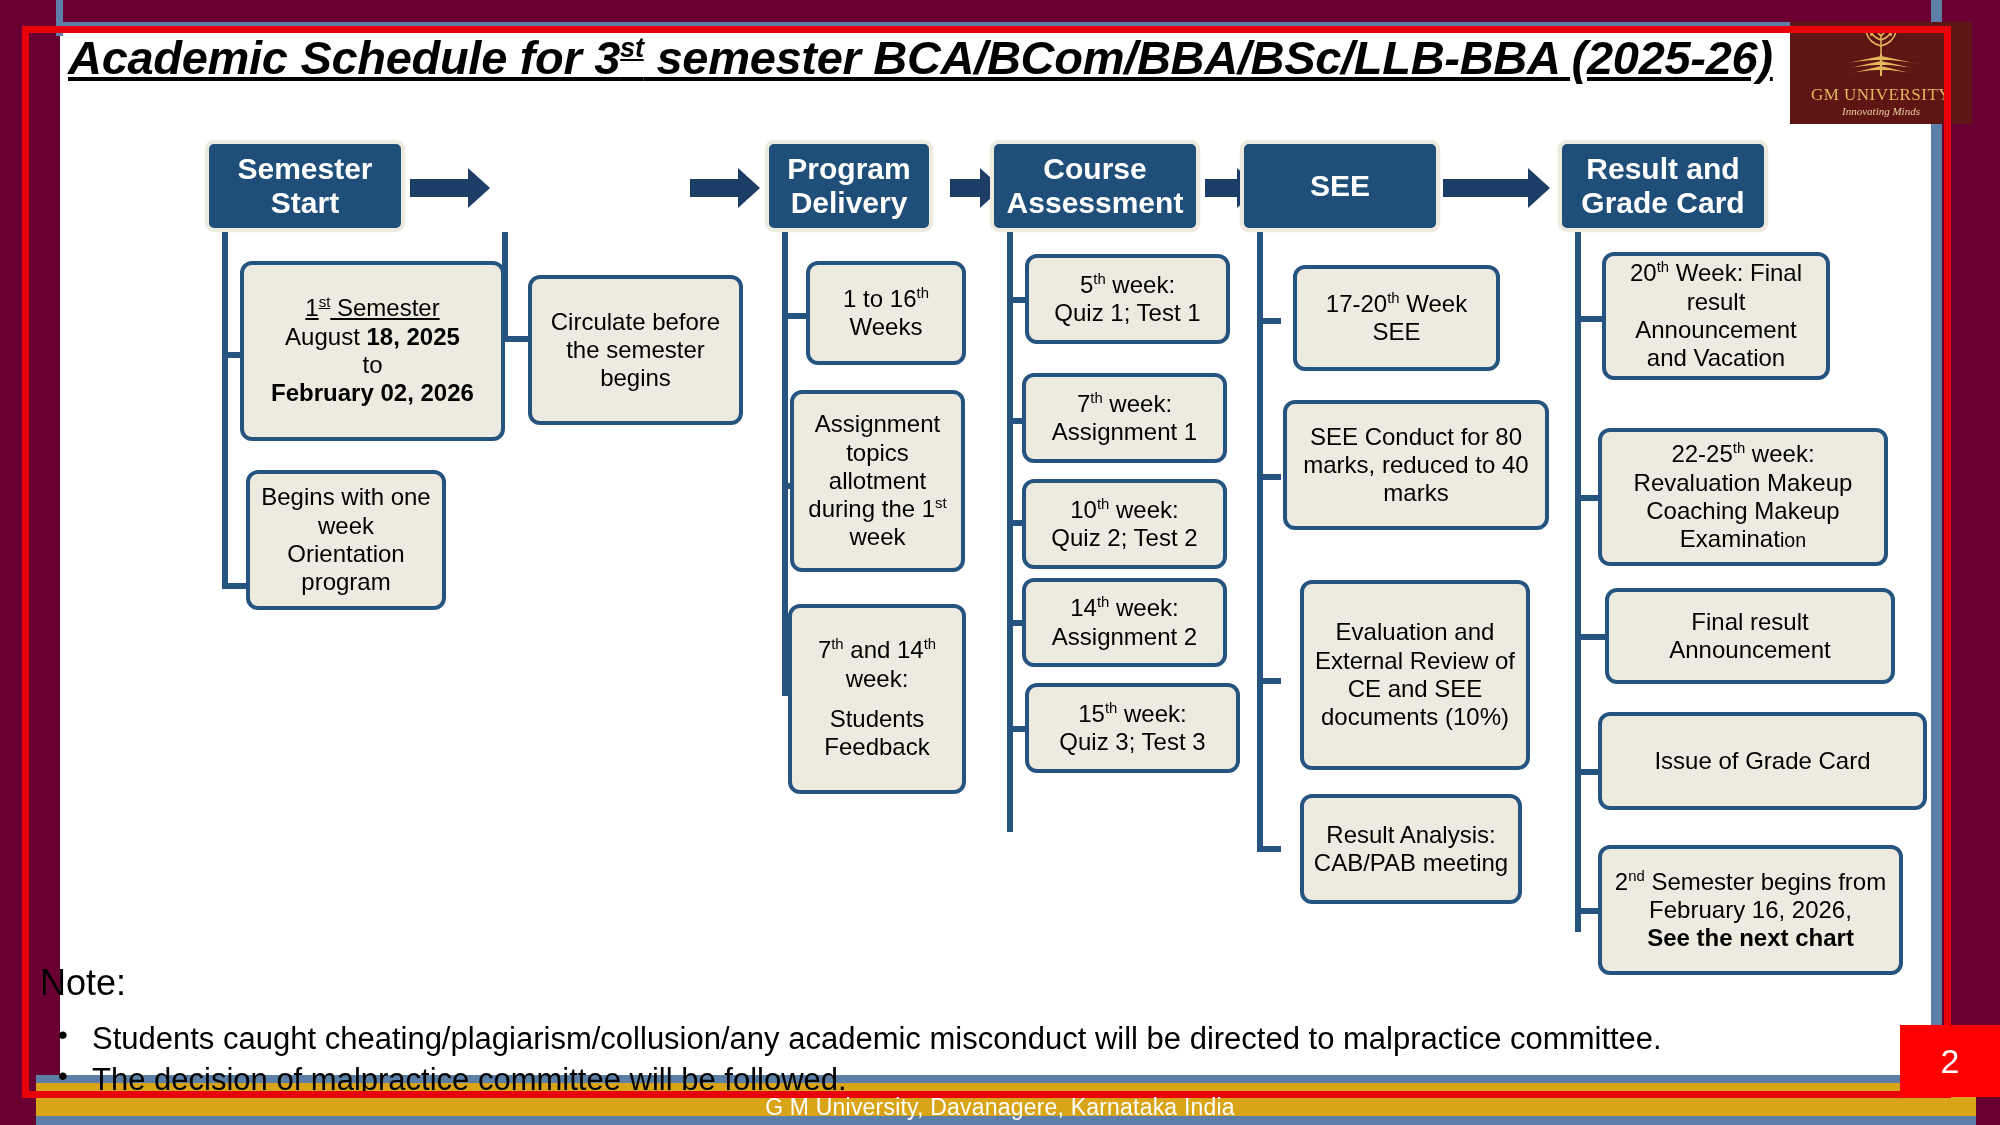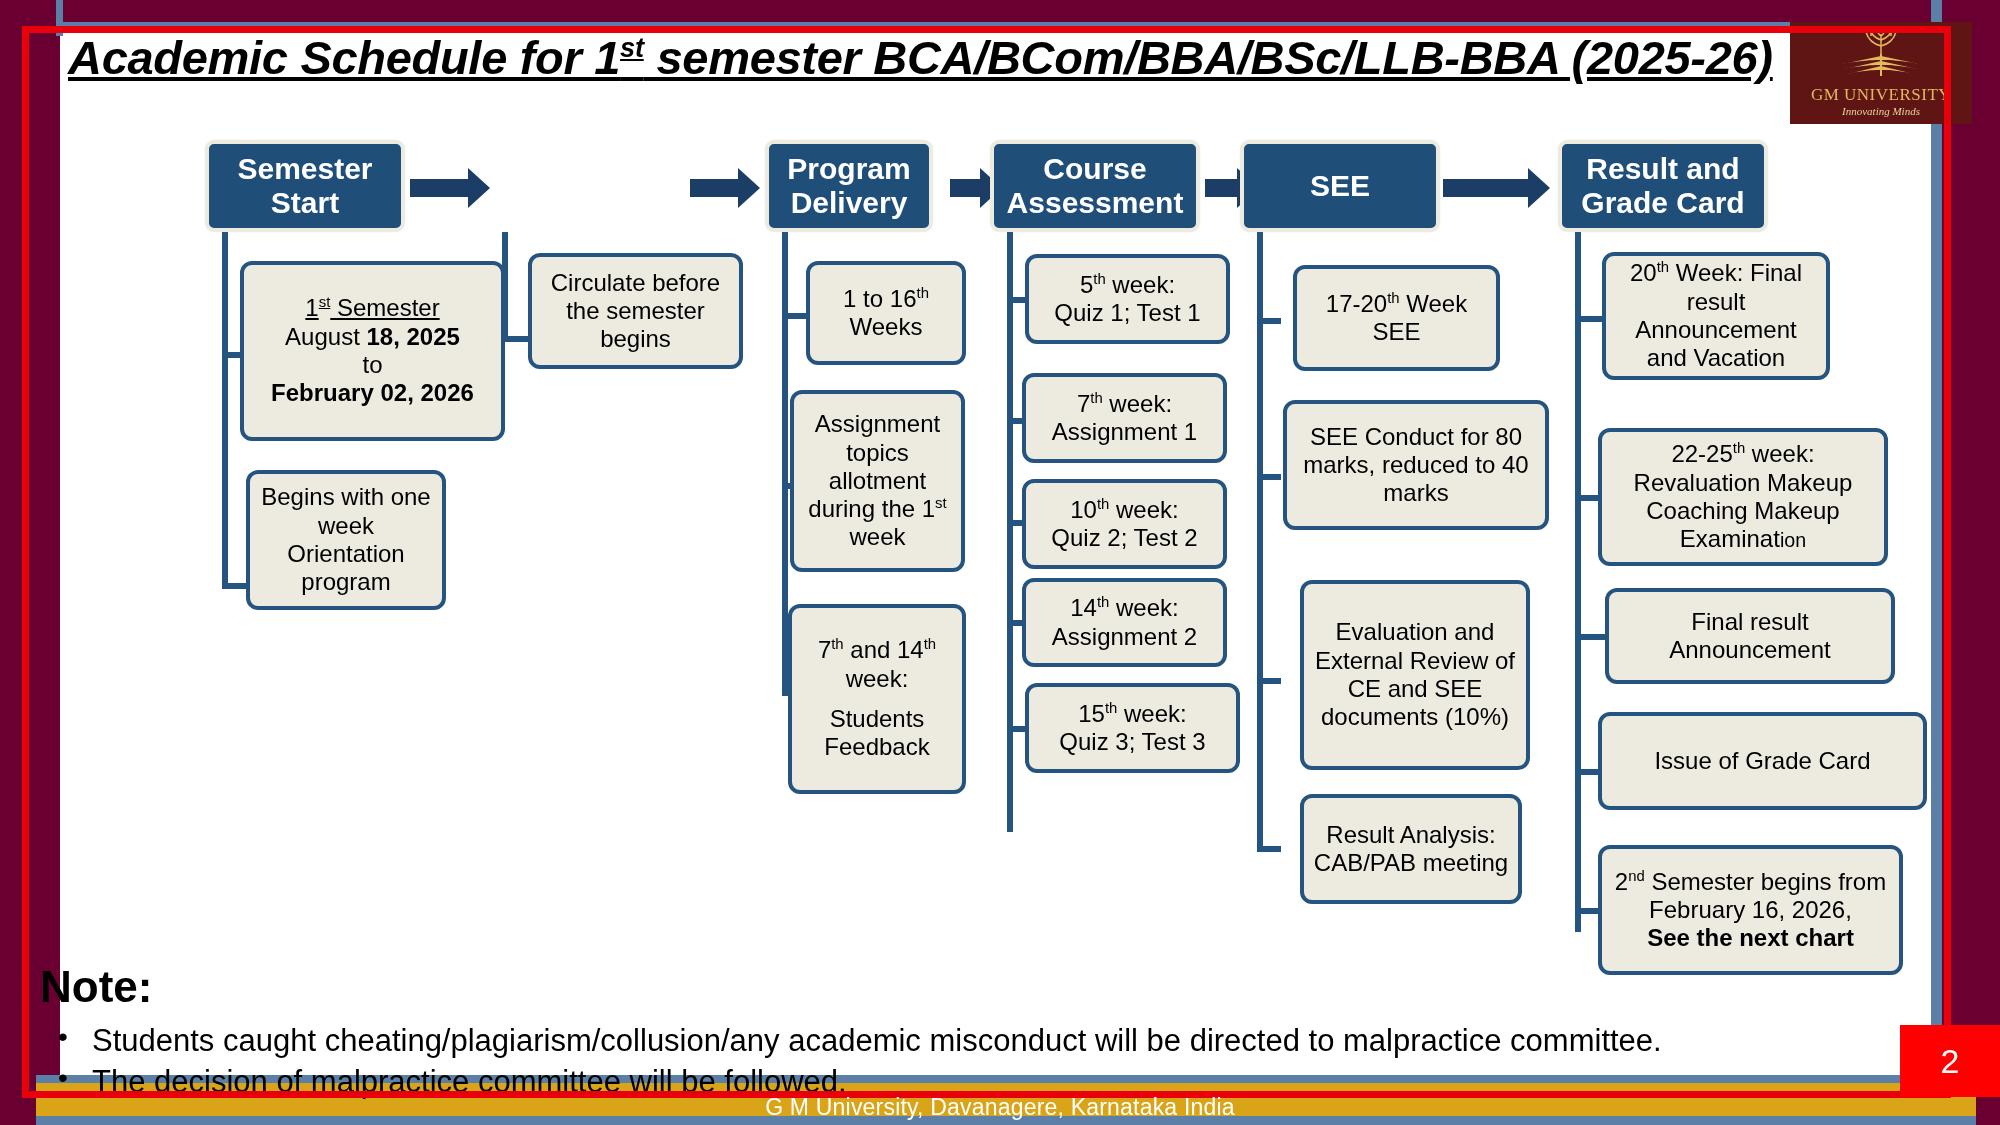--- a/index.html
+++ b/index.html
@@ -111,41 +111,41 @@
     border-top:20px solid transparent; border-bottom:20px solid transparent;
     border-left:22px solid #1B3D66;
   }
 
   
   .note {
     position:absolute; left:40px; top:962px; width:1760px;
     font-family:"Liberation Sans Narrow","Liberation Sans", sans-serif;
     color:#000000;
   }
-  .note .note-title { font-size:44px; font-weight:bold; margin-bottom:8px; }
+  .note .note-title { font-size:36px; font-weight:normal; margin-bottom:14px; }
   .note ul { list-style:none; }
   .note li { font-size:31px; line-height:1.33; position:relative; padding-left:52px; }
   .note li::before { content:"•"; position:absolute; left:18px; top:-2px; font-size:28px; }
 </style>
 </head>
 <body>
 
 <div id="slide">
 
   <div class="band-maroon-top"></div>
   <div class="band-maroon-left"></div>
   <div class="band-maroon-right"></div>
   <div class="band-steel-top"></div>
   <div class="band-steel-right"></div>
   <div class="band-steel-left"></div>
   <div class="band-bottom-steel"></div>
   <div class="band-bottom-gold"></div>
   <div class="band-bottom-steel2"></div>
 
-  <div class="title"><span>Academic Schedule for 1</span><sup>st</sup><span> semester BCA/BCom/BBA/BSc/LLB-BBA (2025-26)</span></div>
+  <div class="title"><span>Academic Schedule for 3</span><sup>st</sup><span> semester BCA/BCom/BBA/BSc/LLB-BBA (2025-26)</span></div>
 
   <div class="logo">
     <div class="mark">
       <svg width="92" height="60" viewBox="0 0 92 60" aria-hidden="true">
         <g fill="none" stroke="#E3B95B" stroke-width="1.5">
           <path d="M46 30 L46 8"></path>
           <path d="M46 14 C40 12 36 8 35 3"></path>
           <path d="M46 14 C52 12 56 8 57 3"></path>
           <path d="M46 20 C38 18 33 13 31 6"></path>
           <path d="M46 20 C54 18 59 13 61 6"></path>
@@ -193,21 +193,21 @@
     </div>
 
     <div class="arrow" style="left:410px;top:168px;width:80px;">
       <div class="shaft" style="width:58px;"></div>
         <div class="tip" style="left:58px;"></div>
     </div>
 
     <div class="vline" style="left:502px;top:232px;height:110px;"></div>
     <div class="hline" style="left:502px;top:336px;width:28px;"></div>
 
-    <div class="sub-box" style="left:528px;top:253px;width:215px;height:116px;">
+    <div class="sub-box" style="left:528px;top:275px;width:215px;height:150px;">
       <div class="inner">Circulate before the semester begins</div>
     </div>
 
     <div class="arrow" style="left:690px;top:168px;width:80px;">
       <div class="shaft" style="width:48px;"></div>
         <div class="tip" style="left:48px;"></div>
     </div>
 
     <div class="head-box" style="position:absolute;left:765px;top:140px;width:168px;height:92px;">
       <div>

